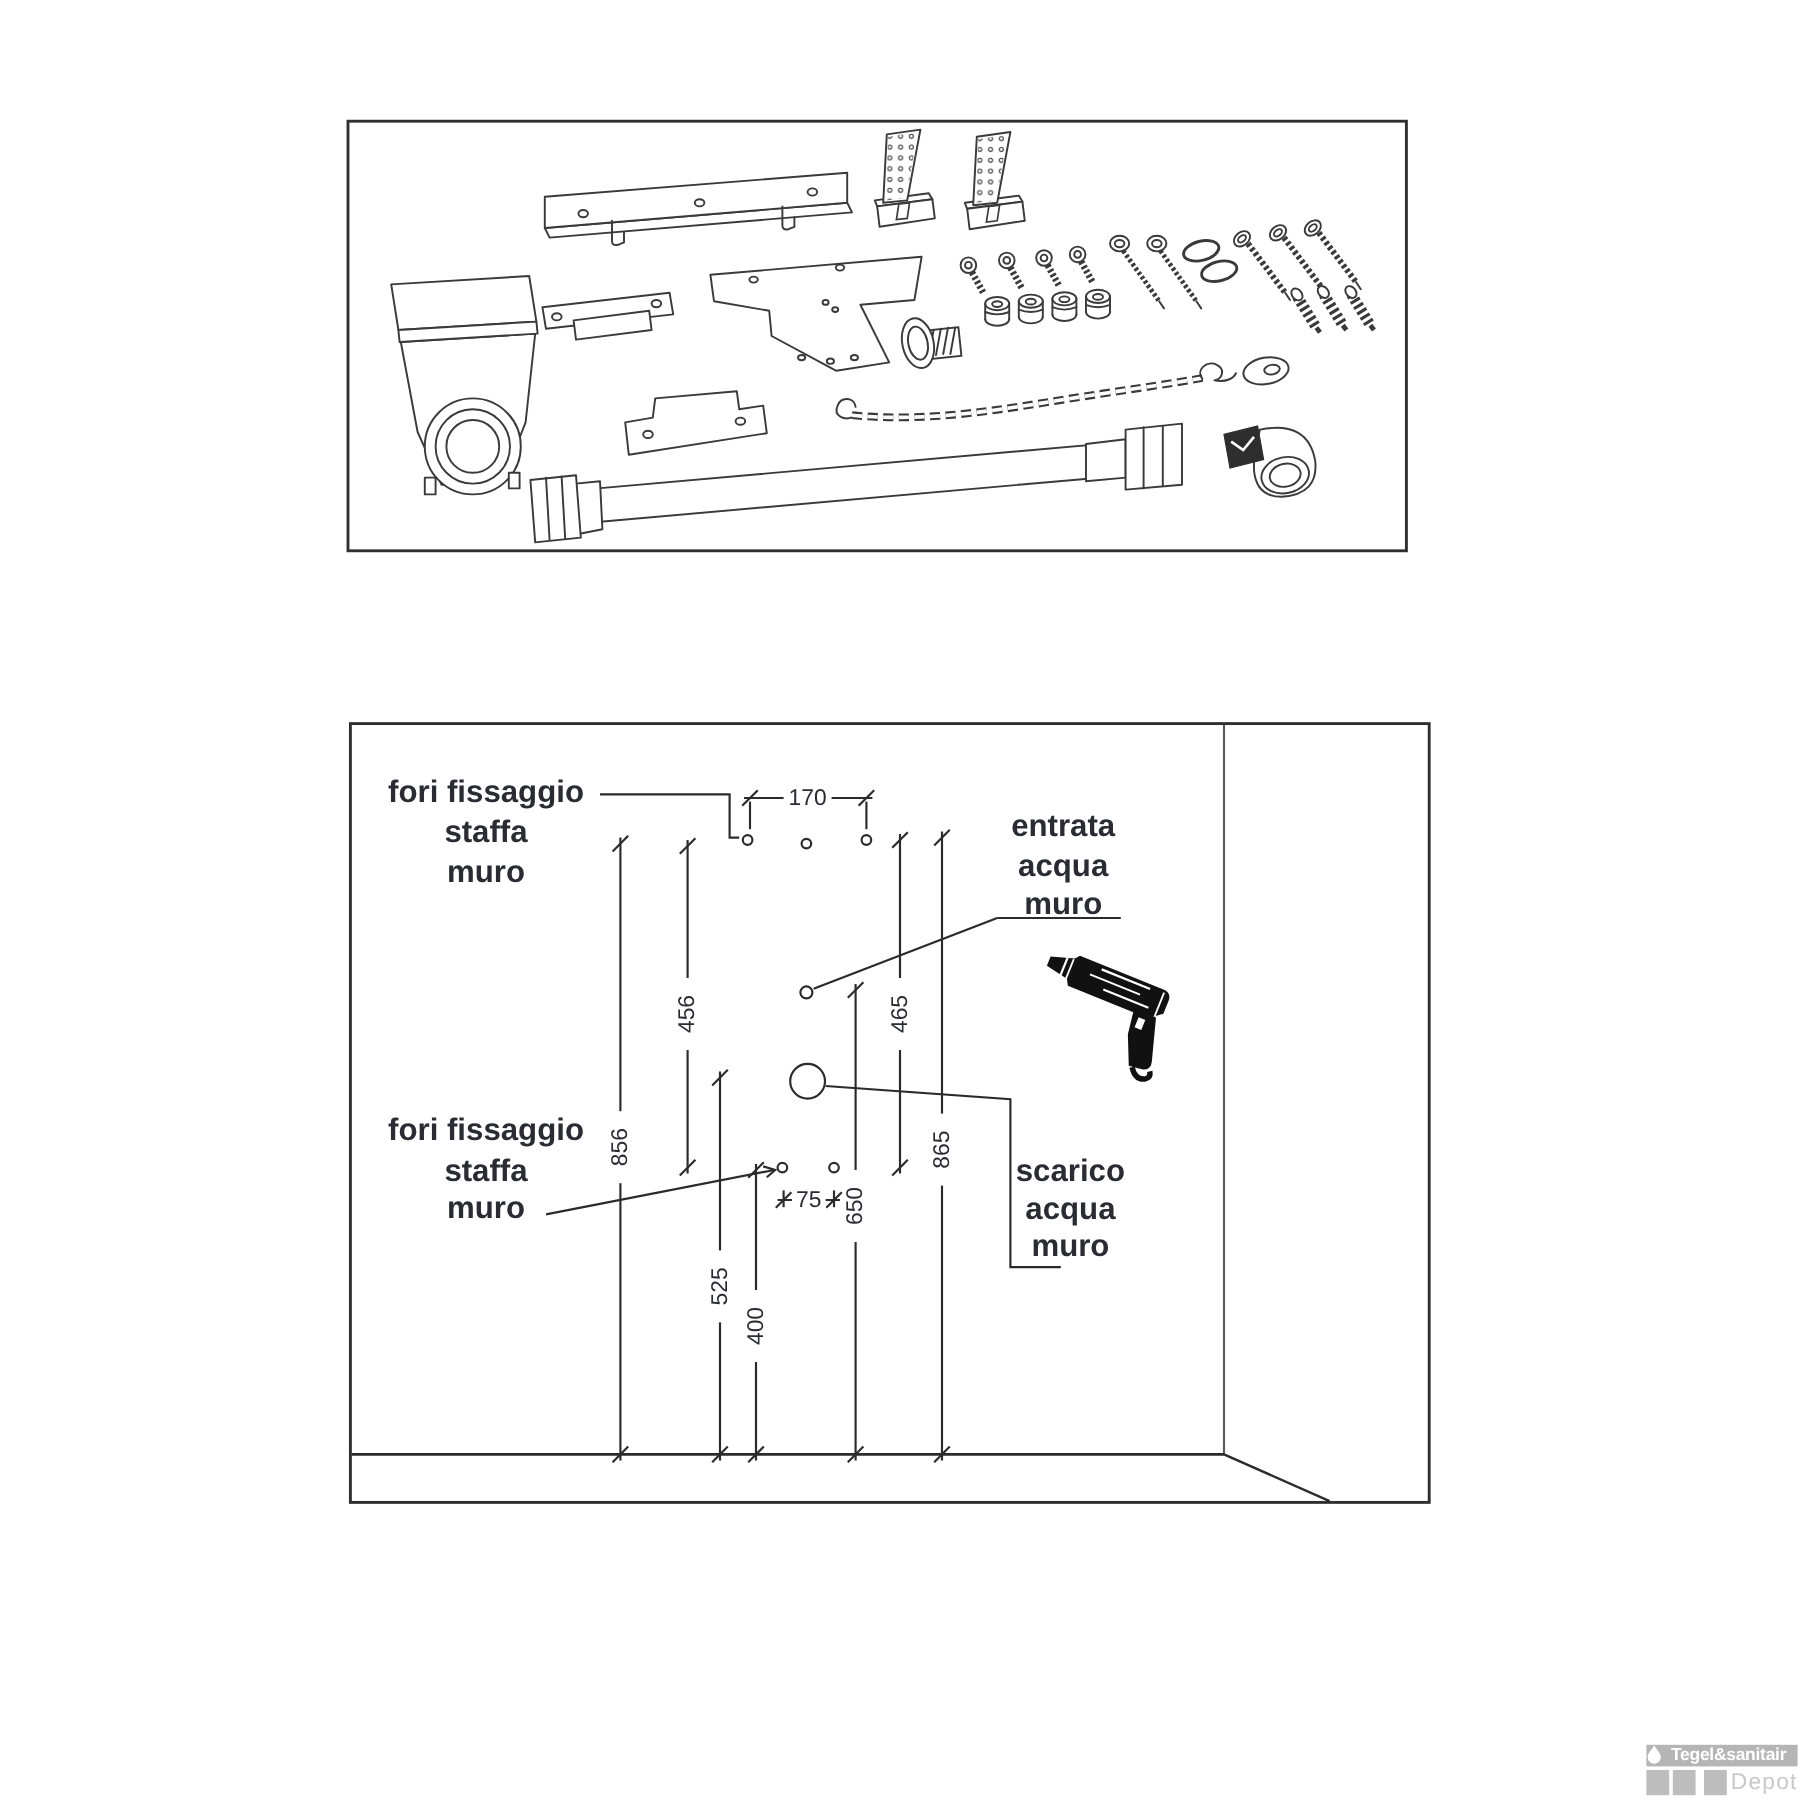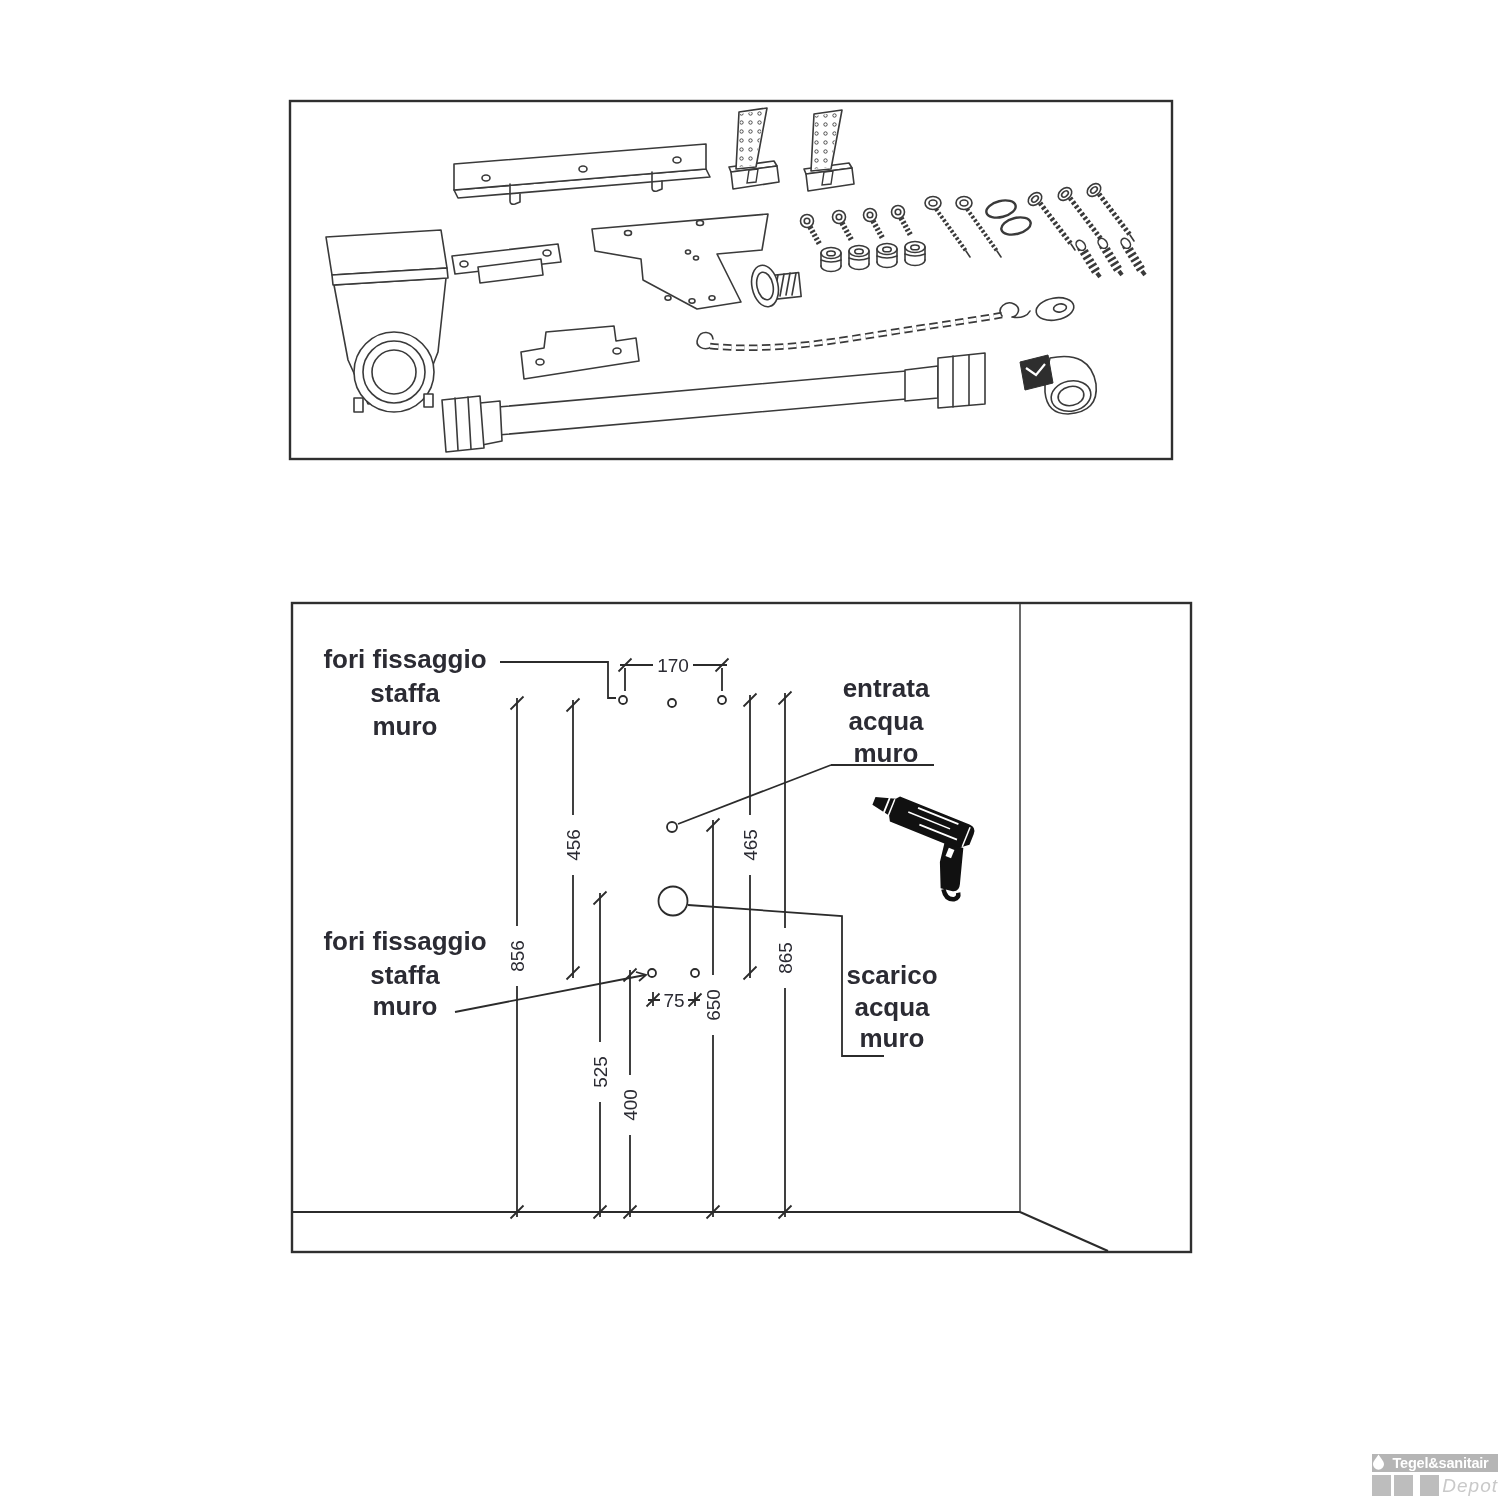--- a/index.html
+++ b/index.html
@@ -13,21 +13,21 @@
   .leader{stroke:#2b2b2b;stroke-width:1.8;fill:none;}
   .hole{fill:#ffffff;stroke:#2b2b2b;stroke-width:1.8;}
   .wh{stroke:#ffffff;fill:none;}
   .mask{fill:#ffffff;stroke:none;}
   text.lbl{font-family:"Liberation Sans",sans-serif;font-size:26px;font-weight:700;fill:#2b2b33;}
   text.dim{font-family:"Liberation Sans",sans-serif;font-size:19px;fill:#2b2b33;}
   
   #wm{position:absolute;left:1372px;top:1454px;width:126px;}
   #wm .bar{height:18px;display:flex;align-items:center;justify-content:center;
            font-weight:700;font-size:14.5px;color:#ffffff;letter-spacing:-0.2px;padding-left:11px;}
-  #wm .row{margin-top:3px;height:21px;display:flex;align-items:center;font-style:italic;}
+  #wm .row{margin-top:3px;height:21px;display:flex;align-items:center;}
   #wm .sq{width:19px;height:21px;display:flex;align-items:center;justify-content:center;}
   #wm .sq1{margin-right:3px;} #wm .sq2{margin-right:7px;} #wm .sq3{margin-right:0;}
   #wm .depot{flex:1;text-align:right;font-size:19px;line-height:21px;letter-spacing:1px;}
 </style>
 </head>
 <body>
 
 <div id="stage">
 <svg width="1500" height="1500" viewBox="0 0 1500 1500">
   <defs>

